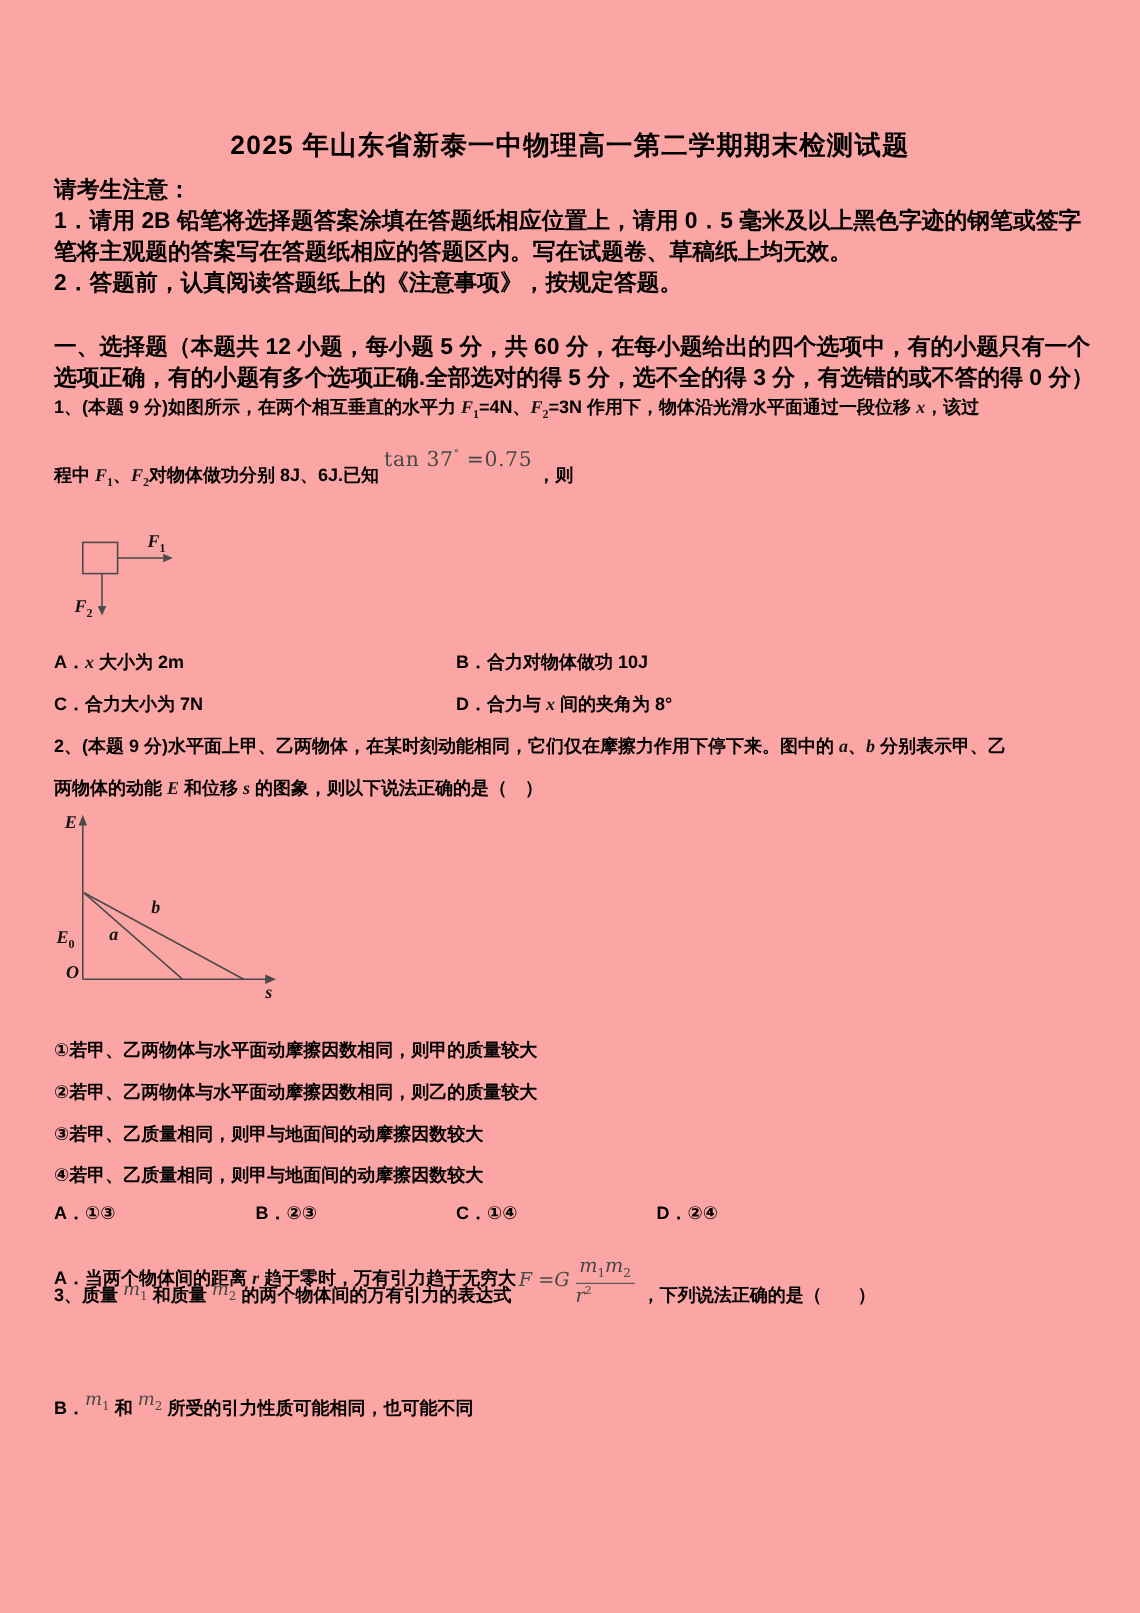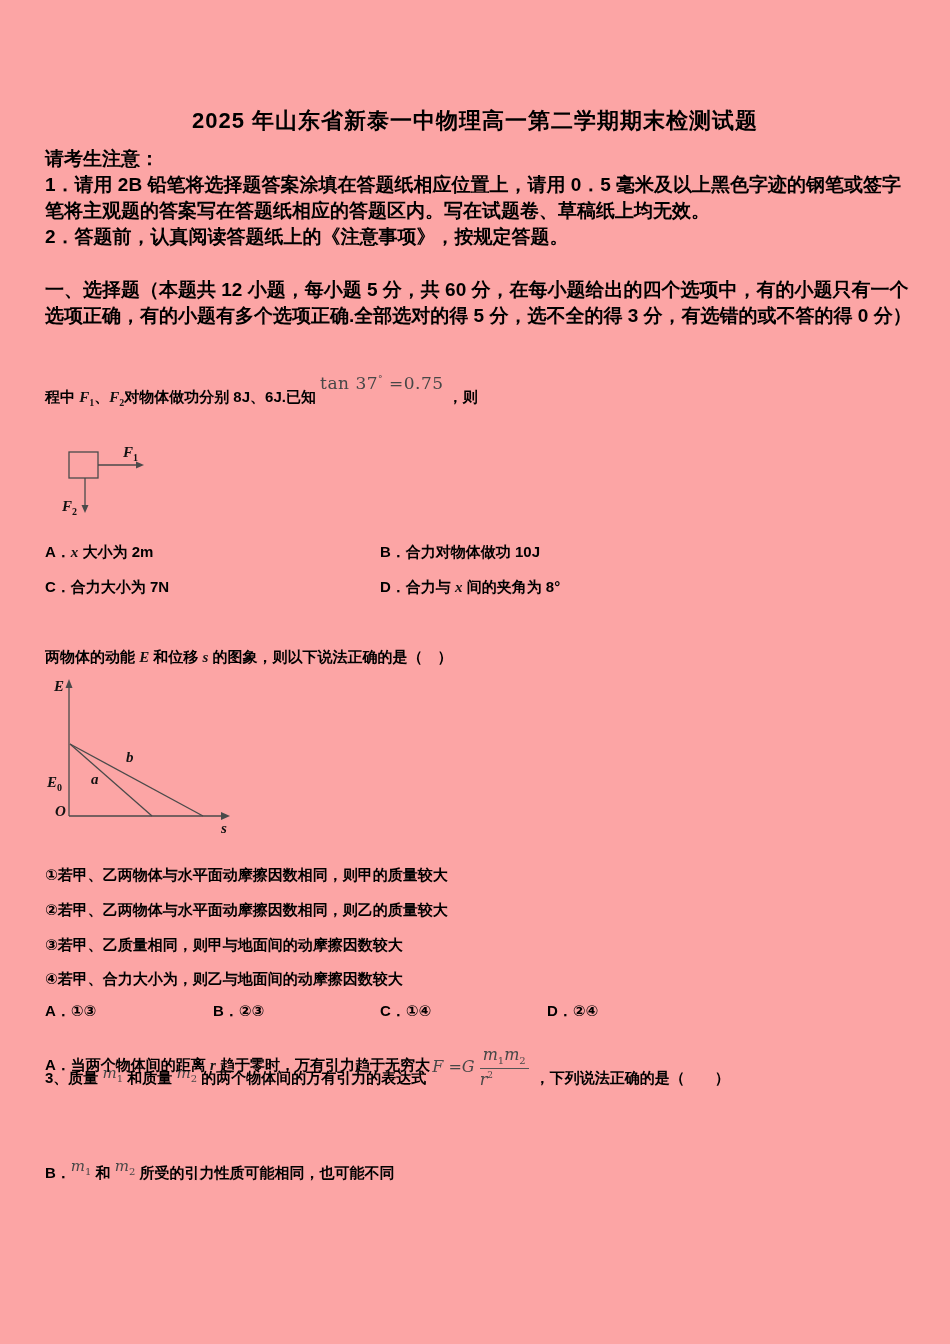--- a/index.html
+++ b/index.html
@@ -46,20 +46,21 @@
   <h1 class="title">2025 年山东省新泰一中物理高一第二学期期末检测试题</h1>
 
   <div class="block" style="top:146px;">
     <div>请考生注意：</div>
     <div>1．请用 2B 铅笔将选择题答案涂填在答题纸相应位置上，请用 0．5 毫米及以上黑色字迹的钢笔或签字笔将主观题的答案写在答题纸相应的答题区内。写在试题卷、草稿纸上均无效。</div>
     <div>2．答题前，认真阅读答题纸上的《注意事项》，按规定答题。</div>
   </div>
 
   <div class="block" style="top:277px;">一、选择题（本题共 12 小题，每小题 5 分，共 60 分，在每小题给出的四个选项中，有的小题只有一个选项正确，有的小题有多个选项正确.全部选对的得 5 分，选不全的得 3 分，有选错的或不答的得 0 分）</div>
 
+  <div class="line" style="top:330px;"><span>1、(本题 9 分)如图所示，在两个相互垂直的水平力 </span><span class="mi">F</span><span class="sub">1</span><span>=4N、</span><span class="mi">F</span><span class="sub">2</span><span>=3N 作用下，物体沿光滑水平面通过一段位移 </span><span class="mi">x</span><span>，该过</span></div>
 
   <div class="line" style="top:386px;">
     <span><span>程中 </span><span class="mi">F</span><span class="sub">1</span><span>、</span><span class="mi">F</span><span class="sub">2</span><span>对物体做功分别 8J、6J.已知</span></span>
     <span class="formula-raised"><span class="mgr">tan 37</span><span class="gsup">°</span><span class="mgr"> =0.75</span></span>
     <span><span>，则</span></span>
   </div>
 
   <div class="fig" style="left:60px; top:440px; width:170px; height:85px;">
     <svg width="170" height="85">
       <rect x="9" y="12" width="29" height="26" class="shape"></rect>
@@ -74,20 +75,21 @@
 
   <div class="optrow" style="top:543px;">
     <span style="left:0;"><span>A．</span><span class="mi">x</span><span> 大小为 2m</span></span>
     <span style="left:335px;"><span>B．合力对物体做功 10J</span></span>
   </div>
   <div class="optrow" style="top:578px;">
     <span style="left:0;"><span>C．合力大小为 7N</span></span>
     <span style="left:335px;"><span>D．合力与 </span><span class="mi">x</span><span> 间的夹角为 8°</span></span>
   </div>
 
+  <div class="line" style="top:613px;"><span>2、(本题 9 分)水平面上甲、乙两物体，在某时刻动能相同，它们仅在摩擦力作用下停下来。图中的 </span><span class="mi">a</span><span>、</span><span class="mi">b</span><span> 分别表示甲、乙</span></div>
   <div class="line" style="top:648px;"><span>两物体的动能 </span><span class="mi">E</span><span> 和位移 </span><span class="mi">s</span><span> 的图象，则以下说法正确的是（　）</span></div>
 
   <div class="fig" style="left:45px; top:676px; width:210px; height:170px;">
     <svg width="210" height="170">
       <line x1="24" y1="11" x2="24" y2="140" class="shape"></line>
       <polygon points="20.5,12 24,3 27.5,12" class="ashape"></polygon>
       <line x1="24" y1="140" x2="177" y2="140" class="shape"></line>
       <polygon points="176,136 185,140 176,144" class="ashape"></polygon>
       <line x1="25" y1="68" x2="107" y2="140" class="shape"></line>
       <line x1="25" y1="68" x2="158" y2="140" class="shape"></line>
@@ -96,21 +98,21 @@
     <span class="figlab" style="left:2px; top:58px;margin-top:40px;"><span class="mi">E</span><span class="sub">0</span></span>
     <span class="figlab mi" style="left:10px; top:128px;">O</span>
     <span class="figlab mi" style="left:176px; top:145px;">s</span>
     <span class="figlab mi" style="left:46px; top:96px;">a</span>
     <span class="figlab mi" style="left:81px; top:74px;">b</span>
   </div>
 
   <div class="line" style="top:866px;">①若甲、乙两物体与水平面动摩擦因数相同，则甲的质量较大</div>
   <div class="line" style="top:901px;">②若甲、乙两物体与水平面动摩擦因数相同，则乙的质量较大</div>
   <div class="line" style="top:936px;">③若甲、乙质量相同，则甲与地面间的动摩擦因数较大</div>
-  <div class="line" style="top:970px;">④若甲、合力大小为，则乙与地面间的动摩擦因数较大</div>
+  <div class="line" style="top:970px;">④若甲、乙质量相同，则甲与地面间的动摩擦因数较大</div>
 
   <div class="optrow" style="top:1002px;">
     <span style="left:0;">A．①③</span>
     <span style="left:168px;">B．②③</span>
     <span style="left:335px;">C．①④</span>
     <span style="left:502px;">D．②④</span>
   </div>
 
   <div class="line" style="top:1058px;">
     <span><span>3、质量 </span><span class="mg up">m</span><span class="gsub up">1</span><span> 和质量 </span><span class="mg up">m</span><span class="gsub up">2</span><span> 的两个物体间的万有引力的表达式</span></span><span class="fracblock"><span><span class="mg">F</span><span class="mgr"> =</span><span class="mg">G</span></span><span class="frac"><span class="num"><span class="mg">m</span><span class="gsub">1</span><span class="mg">m</span><span class="gsub">2</span></span><span class="den"><span class="mg">r</span><span class="gsup">2</span></span></span></span><span><span>，下列说法正确的是（　　）</span></span>

